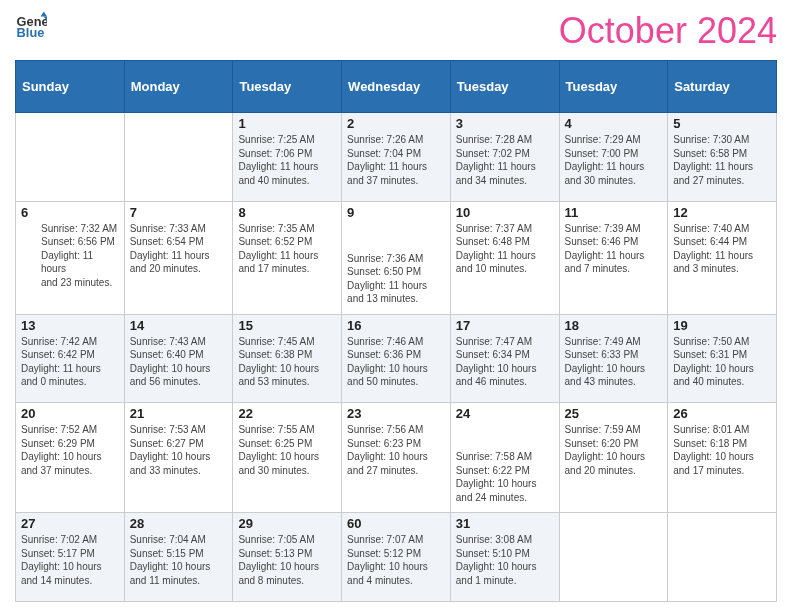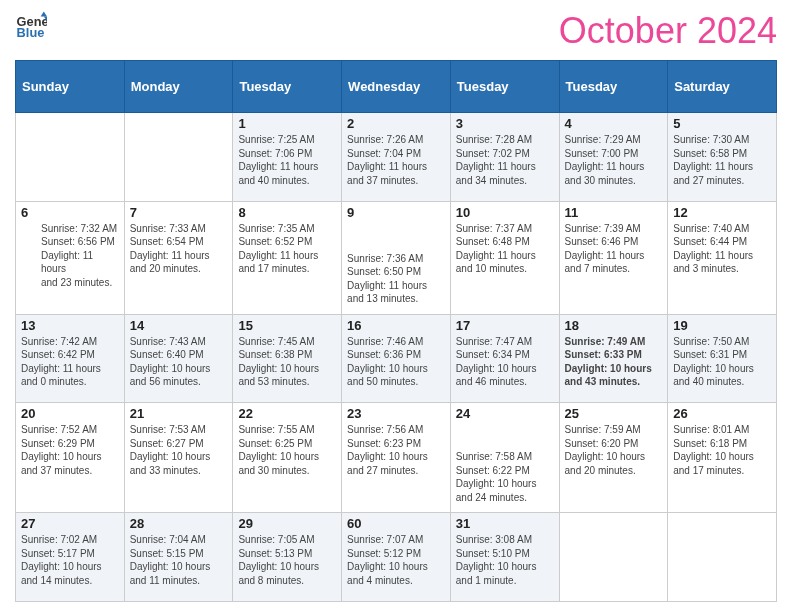--- a/index.html
+++ b/index.html
@@ -241,21 +241,21 @@
           </td>
           <td>
             <span class="cell-day">17</span>
             <div class="cell-info" style="white-space: pre-line;">Sunrise: 7:47 AM
 Sunset: 6:34 PM
 Daylight: 10 hours
 and 46 minutes.</div>
           </td>
           <td>
             <span class="cell-day">18</span>
-            <div class="cell-info" style="white-space: pre-line; font-weight: bold;">Sunrise: 7:49 AM
+            <div class="cell-info" style="white-space: pre-line;">Sunrise: 7:49 AM
 Sunset: 6:33 PM
 Daylight: 10 hours
 and 43 minutes.</div>
           </td>
           <td>
             <span class="cell-day">19</span>
             <div class="cell-info" style="white-space: pre-line;">Sunrise: 7:50 AM
 Sunset: 6:31 PM
 Daylight: 10 hours
 and 40 minutes.</div>

